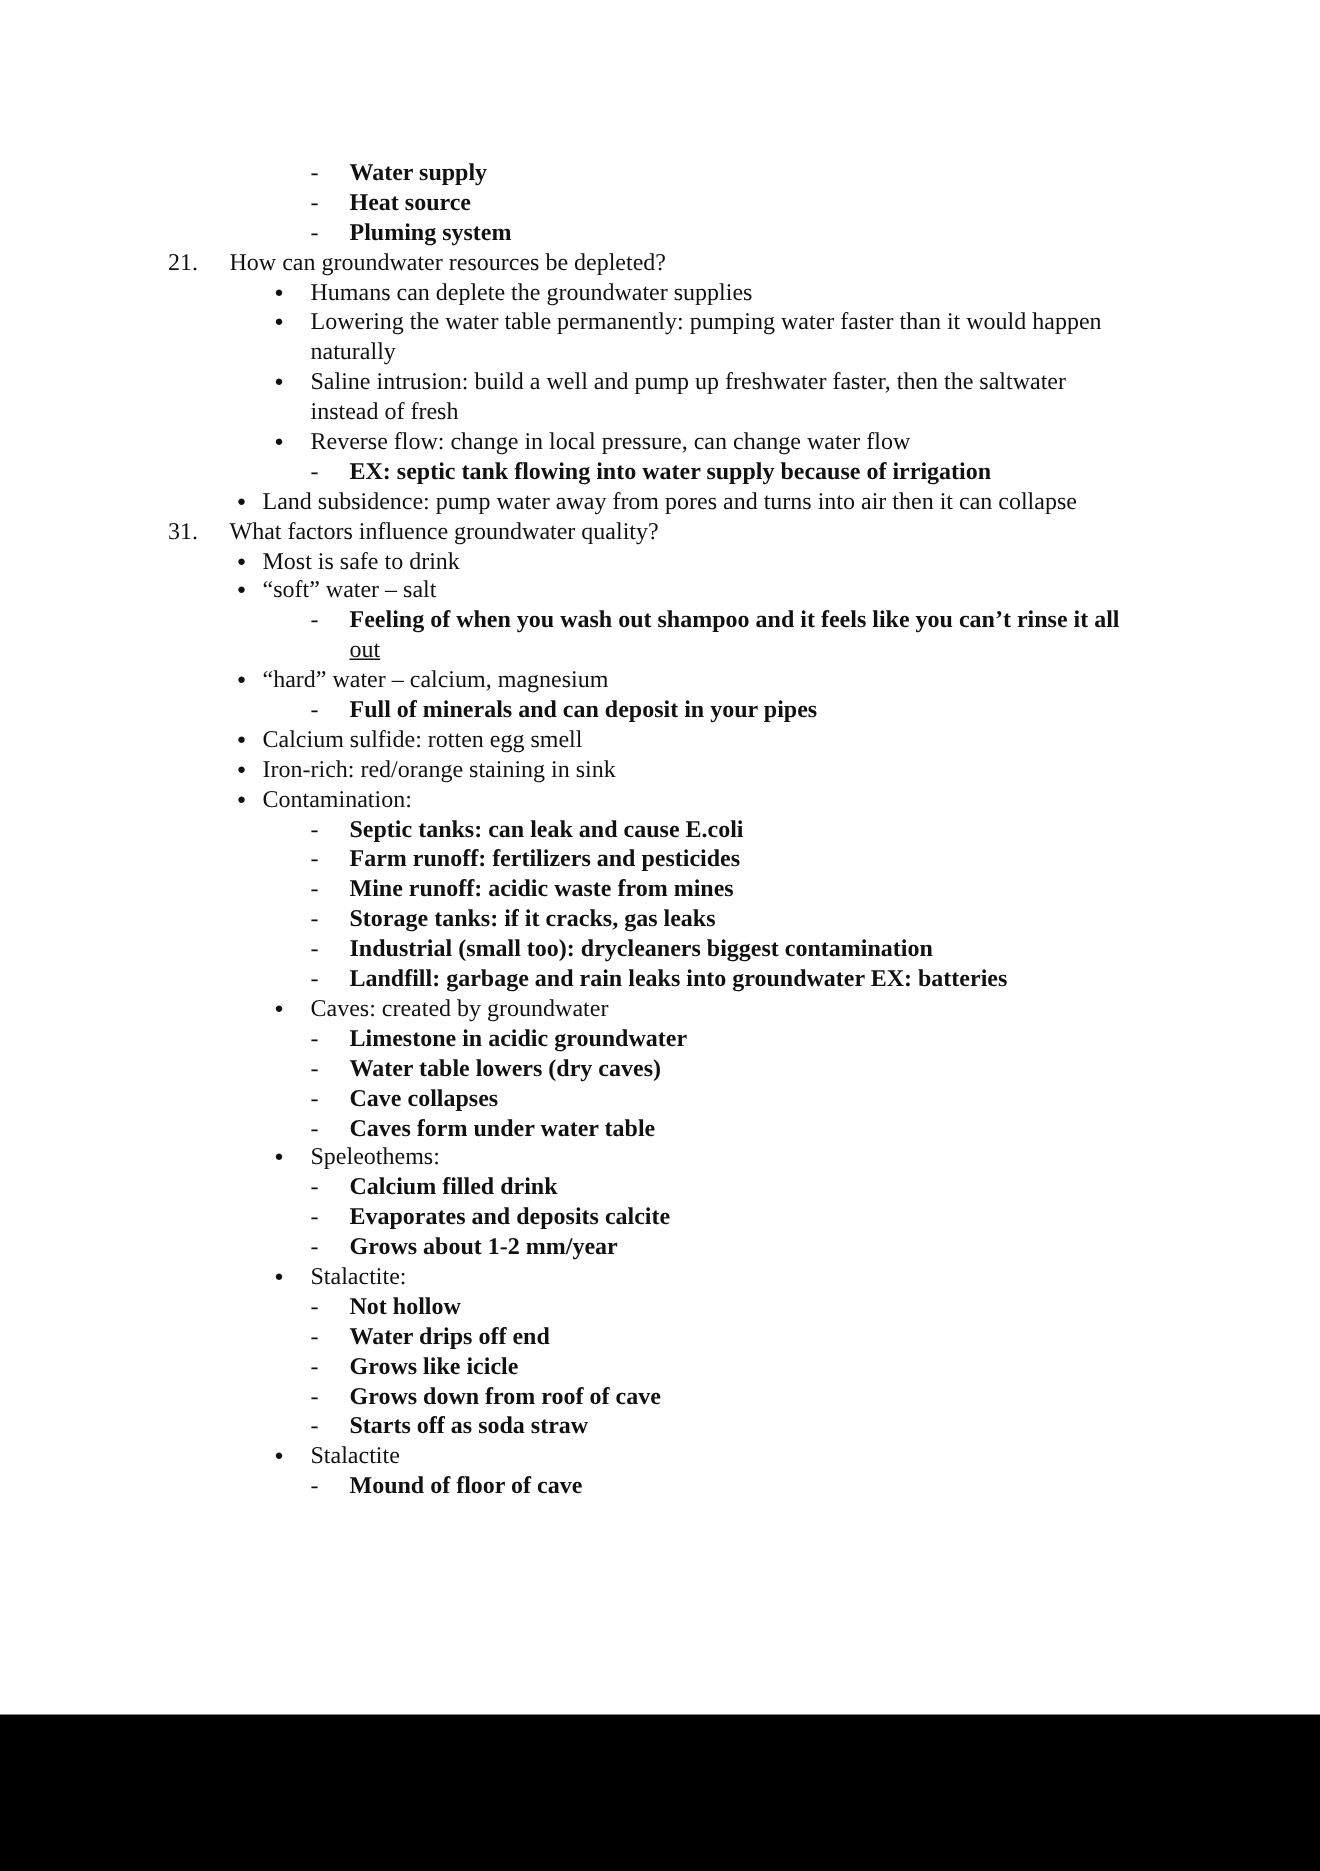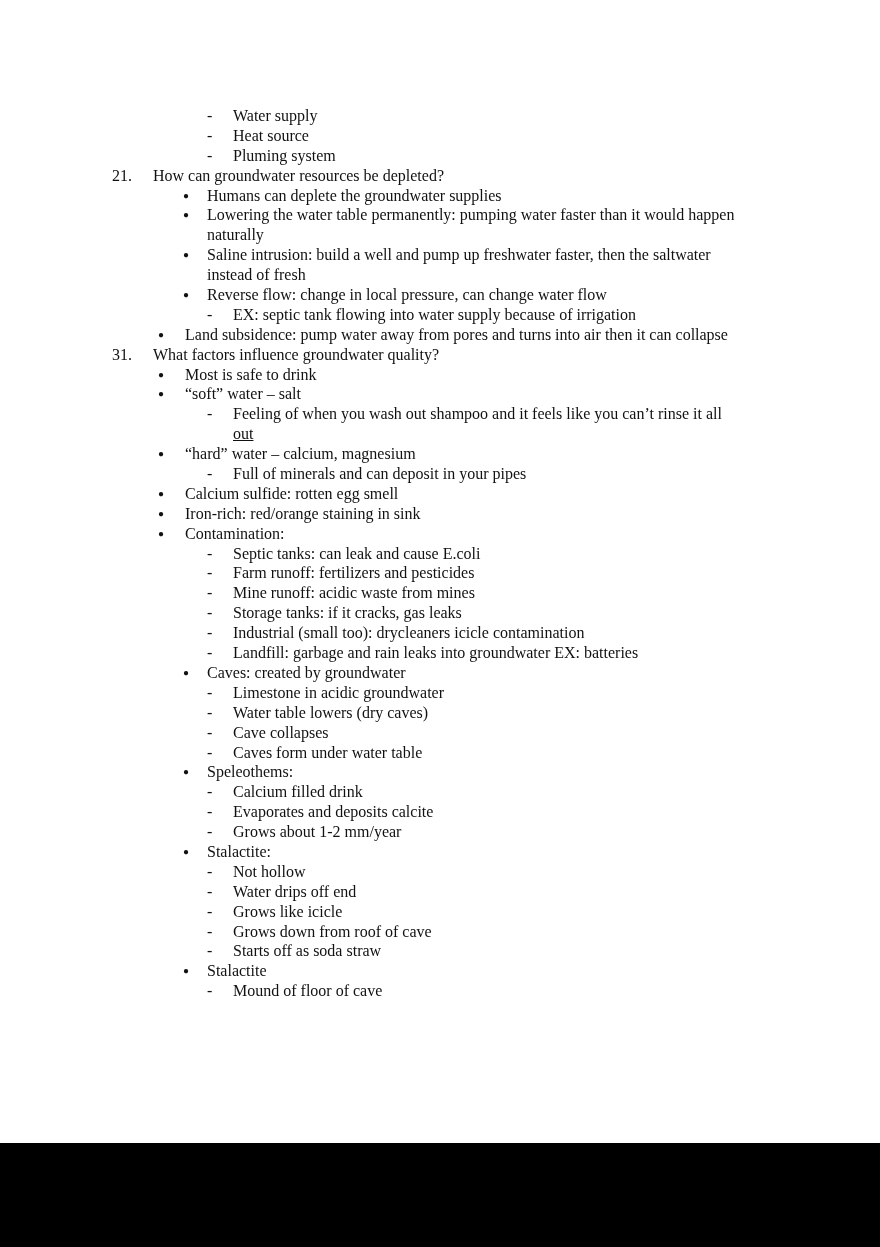--- a/index.html
+++ b/index.html
@@ -44,23 +44,23 @@
     position: absolute;
     top: 0;
     line-height: 19.9px;
   }
   
   .num .marker            { left: 112px; }
   .num .text              { left: 153px; }
   .bullet-deep .marker    { left: 183px; font-size: 10px; }
   .bullet-deep .text      { left: 207px; }
   .bullet-shallow .marker { left: 158px; font-size: 10px; }
-  .bullet-shallow .text   { left: 185px; }
+  .bullet-shallow .text   { left: 175px; }
   .dash .marker           { left: 207px; }
-  .dash .text             { left: 233px; }
+  .dash .text             { left: 233px; font-weight: bold; }
   .cont-deep .text        { left: 207px; }
   .cont-dash .text        { left: 233px; text-decoration: underline; }
   .letterbox-bottom {
     position: absolute;
     left: 0;
     top: 1143px;
     width: 880px;
     height: 104px;
     background: #000000;
   }
@@ -89,21 +89,21 @@
       <div class="line cont-dash"><span class="text">out</span></div>
       <div class="line bullet-shallow"><span class="marker">●</span><span class="text">“hard” water – calcium, magnesium</span></div>
       <div class="line dash"><span class="marker">-</span><span class="text">Full of minerals and can deposit in your pipes</span></div>
       <div class="line bullet-shallow"><span class="marker">●</span><span class="text">Calcium sulfide: rotten egg smell</span></div>
       <div class="line bullet-shallow"><span class="marker">●</span><span class="text">Iron-rich: red/orange staining in sink</span></div>
       <div class="line bullet-shallow"><span class="marker">●</span><span class="text">Contamination:</span></div>
       <div class="line dash"><span class="marker">-</span><span class="text">Septic tanks: can leak and cause E.coli</span></div>
       <div class="line dash"><span class="marker">-</span><span class="text">Farm runoff: fertilizers and pesticides</span></div>
       <div class="line dash"><span class="marker">-</span><span class="text">Mine runoff: acidic waste from mines</span></div>
       <div class="line dash"><span class="marker">-</span><span class="text">Storage tanks: if it cracks, gas leaks</span></div>
-      <div class="line dash"><span class="marker">-</span><span class="text">Industrial (small too): drycleaners icicle contamination</span></div>
+      <div class="line dash"><span class="marker">-</span><span class="text">Industrial (small too): drycleaners biggest contamination</span></div>
       <div class="line dash"><span class="marker">-</span><span class="text">Landfill: garbage and rain leaks into groundwater EX: batteries</span></div>
       <div class="line bullet-deep"><span class="marker">●</span><span class="text">Caves: created by groundwater</span></div>
       <div class="line dash"><span class="marker">-</span><span class="text">Limestone in acidic groundwater</span></div>
       <div class="line dash"><span class="marker">-</span><span class="text">Water table lowers (dry caves)</span></div>
       <div class="line dash"><span class="marker">-</span><span class="text">Cave collapses</span></div>
       <div class="line dash"><span class="marker">-</span><span class="text">Caves form under water table</span></div>
       <div class="line bullet-deep"><span class="marker">●</span><span class="text">Speleothems:</span></div>
       <div class="line dash"><span class="marker">-</span><span class="text">Calcium filled drink</span></div>
       <div class="line dash"><span class="marker">-</span><span class="text">Evaporates and deposits calcite</span></div>
       <div class="line dash"><span class="marker">-</span><span class="text">Grows about 1-2 mm/year</span></div>

